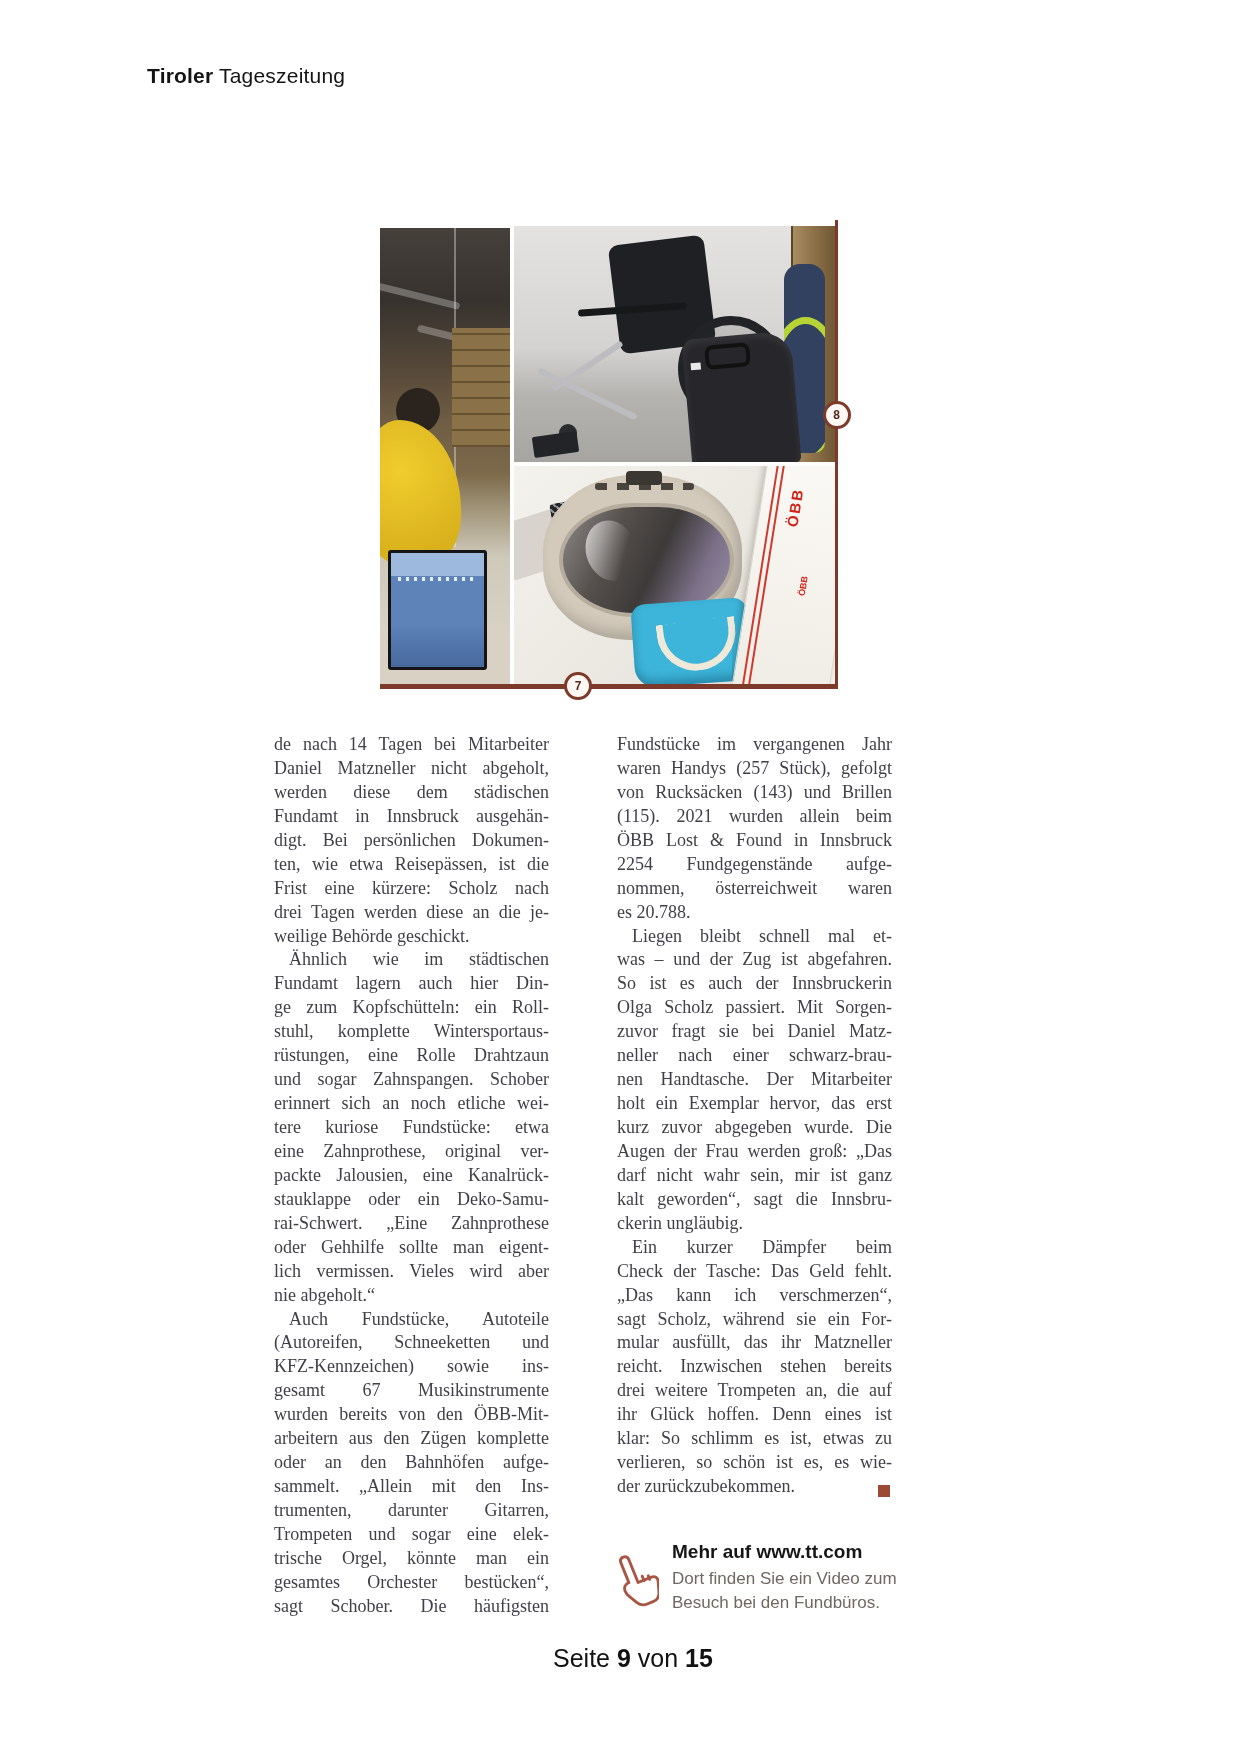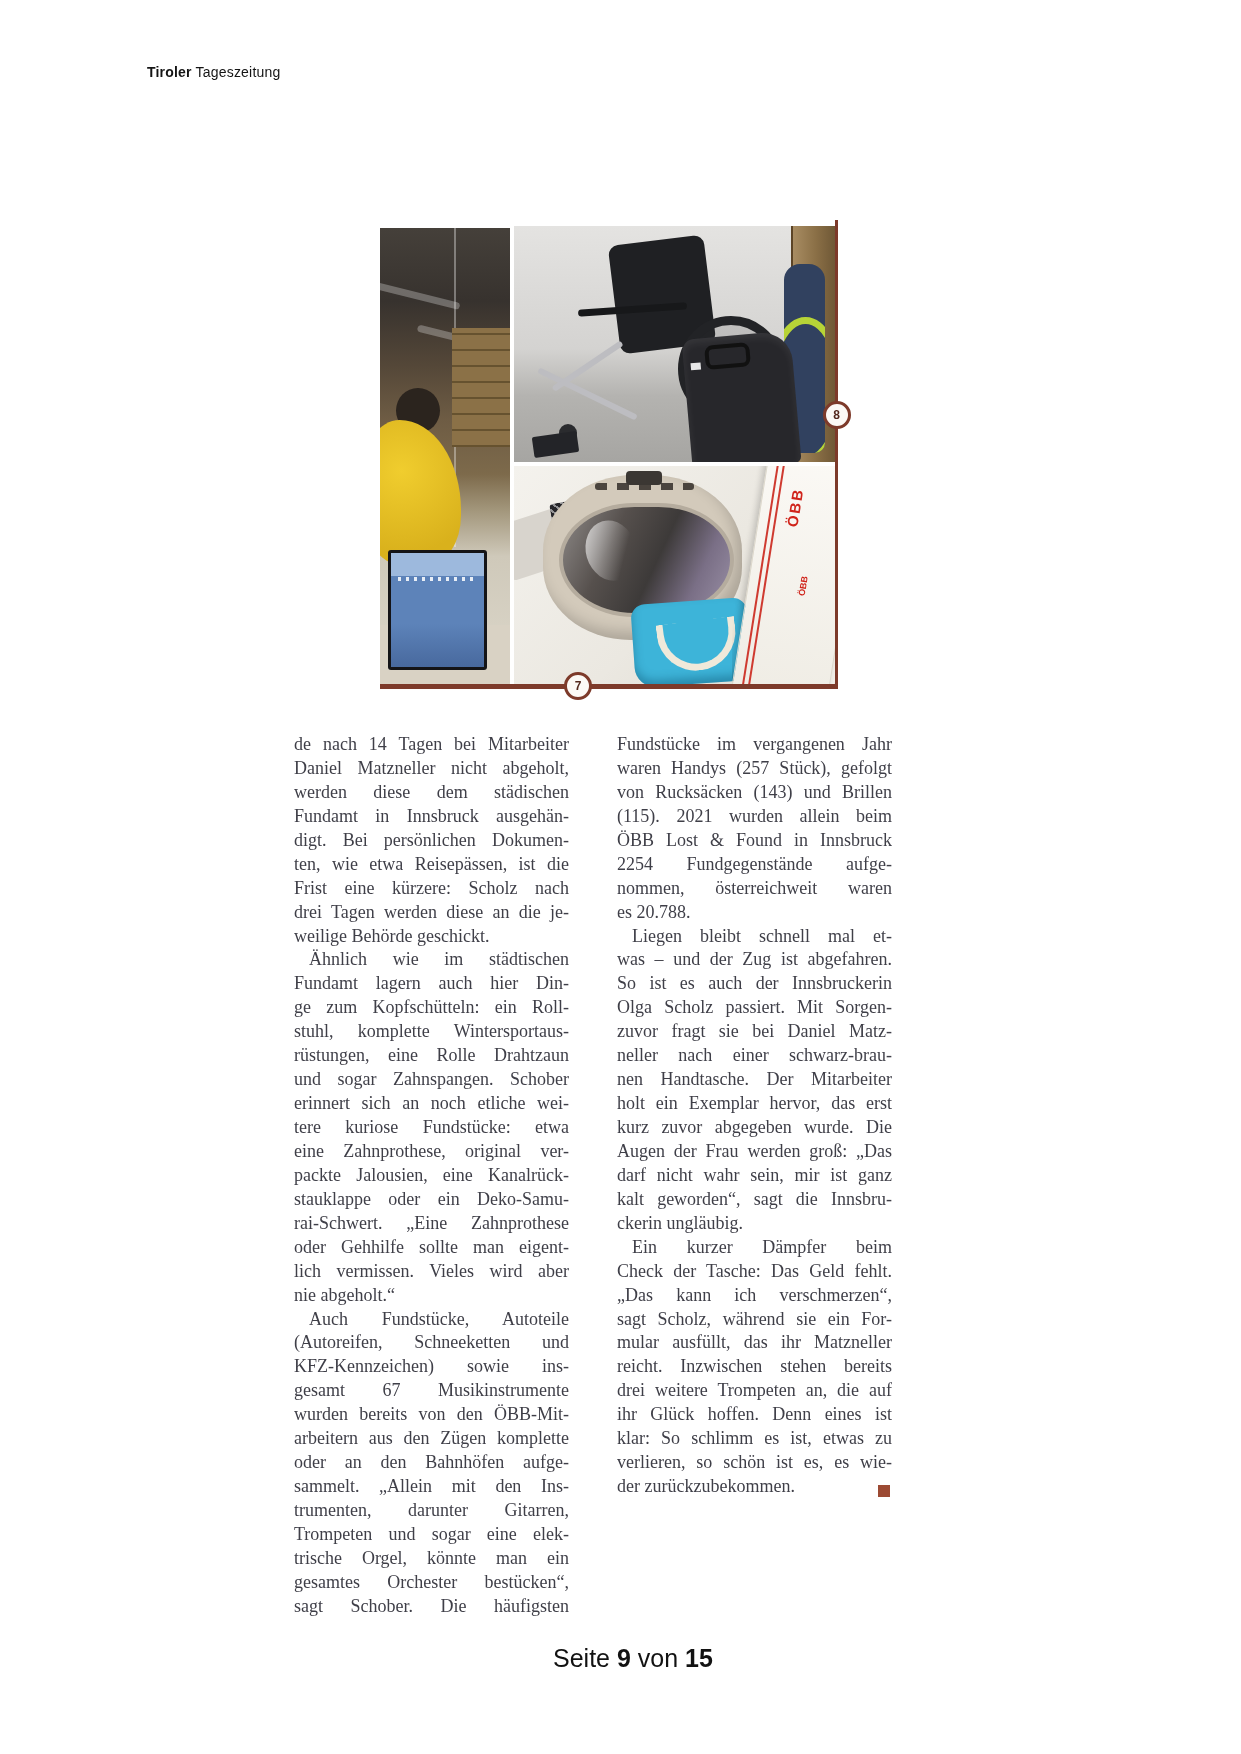--- a/index.html
+++ b/index.html
@@ -1,21 +1,21 @@
 <!DOCTYPE html>
 <html><head>
 <meta charset="utf-8">
 <style>
   html,body{margin:0;padding:0;background:#fff;}
   .page{position:relative;width:1241px;height:1754px;background:#ffffff;overflow:hidden;
         font-family:"Liberation Serif",serif;}
 
   
   .brand{position:absolute;left:147px;top:64px;font-family:"Liberation Sans",sans-serif;
-         font-size:14px;color:#141414;letter-spacing:.2px;}
+         font-size:21px;color:#141414;letter-spacing:.2px;}
   .brand b{font-weight:bold;}
 
   
   .figure{position:absolute;left:380px;top:220px;width:459px;height:469px;}
   .photo{position:absolute;overflow:hidden;}
   .office{left:0;top:8px;width:130px;height:456px;
     background:linear-gradient(180deg,#45403a 0%,#37322e 16%,#544738 30%,#6e5c44 42%,#7d6a4b 54%,#a3977c 62%,#cfc9ba 72%,#ddd8cb 100%);}
   .office .glassline{position:absolute;left:57%;top:0;width:2px;height:70%;background:rgba(255,255,255,.35);}
   .office .reflect1,.office .reflect2{position:absolute;background:rgba(255,255,255,.28);height:7px;border-radius:4px;}
   .office .reflect1{left:-8%;top:14%;width:70%;transform:rotate(14deg);}
@@ -191,21 +191,21 @@
         </div>
       </div>
     </div>
 
     <div class="border-right"></div>
     <div class="border-bottom"></div>
     <div class="badge badge8">8</div>
     <div class="badge badge7">7</div>
   </div>
 
-  <div id="colL" class="col" style="left:294px">
+  <div id="colL" class="col" style="left:274px">
       <div class="line j">de nach 14 Tagen bei Mitarbeiter</div>
       <div class="line j">Daniel Matzneller nicht abgeholt,</div>
       <div class="line j">werden diese dem städischen</div>
       <div class="line j">Fundamt in Innsbruck ausgehän-</div>
       <div class="line j">digt. Bei persönlichen Dokumen-</div>
       <div class="line j">ten, wie etwa Reisepässen, ist die</div>
       <div class="line j">Frist eine kürzere: Scholz nach</div>
       <div class="line j">drei Tagen werden diese an die je-</div>
       <div class="line">weilige Behörde geschickt.</div>
       <div class="line j ind">Ähnlich wie im städtischen</div>
@@ -266,20 +266,34 @@
       <div class="line j">mular ausfüllt, das ihr Matzneller</div>
       <div class="line j">reicht. Inzwischen stehen bereits</div>
       <div class="line j">drei weitere Trompeten an, die auf</div>
       <div class="line j">ihr Glück hoffen. Denn eines ist</div>
       <div class="line j">klar: So schlimm es ist, etwas zu</div>
       <div class="line j">verlieren, so schön ist es, es wie-</div>
       <div class="line">der zurückzubekommen.</div>
     </div>
   <div class="endmark"></div>
 
+  <div class="promo">
+    <svg class="hand" viewBox="0 0 44 70">
+      <g fill="#ffffff" stroke="#a85643" stroke-width="3" stroke-linejoin="round" stroke-linecap="round" transform="rotate(-22 22 35)">
+        <path d="M17 6 c-3 0 -4.5 2 -4.5 5 l0 22 c-4 0 -7 2.5 -7 7 0 2 .8 4.5 2 6.5 l5 9 c2 3.5 5 5.5 9.5 5.5 l6.5 0 c5 0 8 -2.5 9.5 -7 l3.5 -11 c1 -3.5 -1 -6.5 -5 -6.5 l-15 0 0 -25.5 c0 -3 -1.5 -5 -4.5 -5 z"></path>
+        <path d="M28 37 l0 -5" fill="none"></path>
+        <path d="M34 38 l0 -4" fill="none"></path>
+      </g>
+    </svg>
+    <div class="promo-text">
+      <div class="promo-title">Mehr auf www.tt.com</div>
+      <div class="promo-line">Dort finden Sie ein Video zum</div>
+      <div class="promo-line">Besuch bei den Fundbüros.</div>
+    </div>
+  </div>
 
   <div class="footer">
     <span>Seite</span>
     <b>9</b>
     <span>von</span>
     <b>15</b>
   </div>
 
 </div>
 

